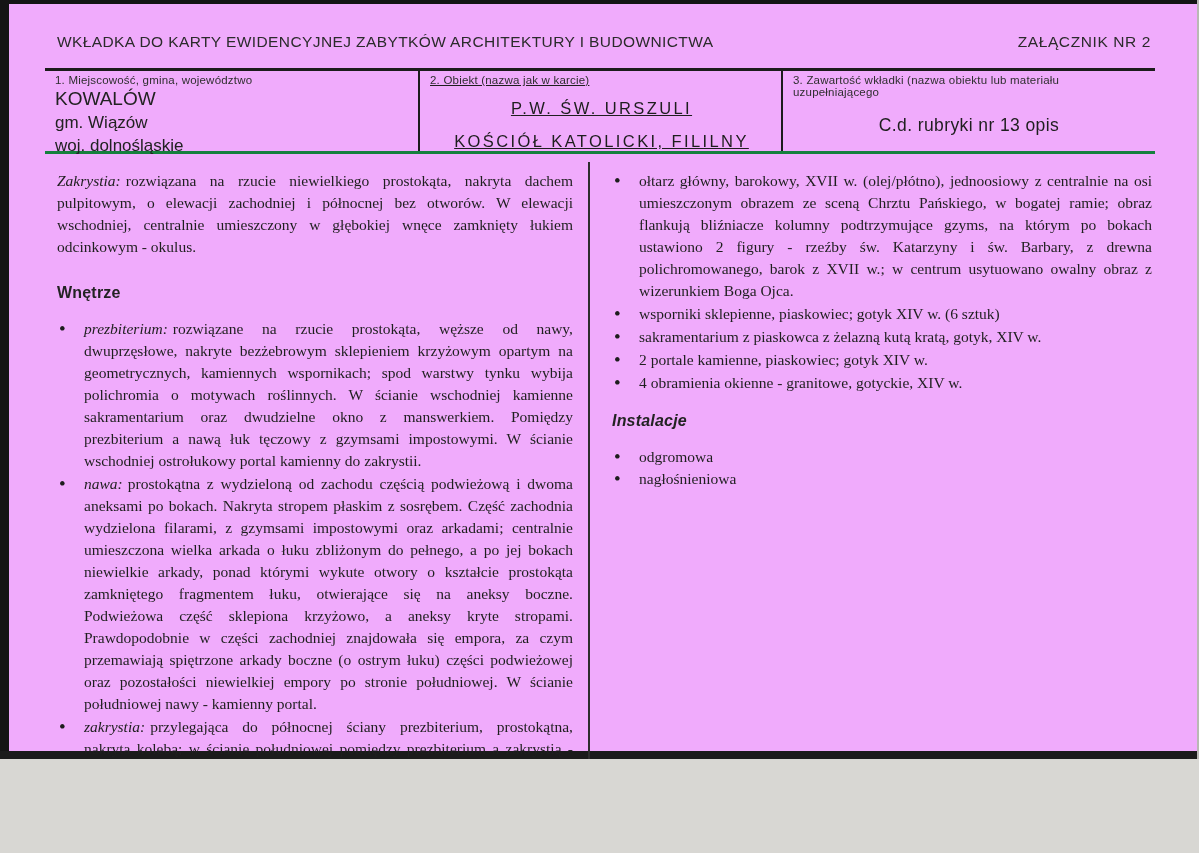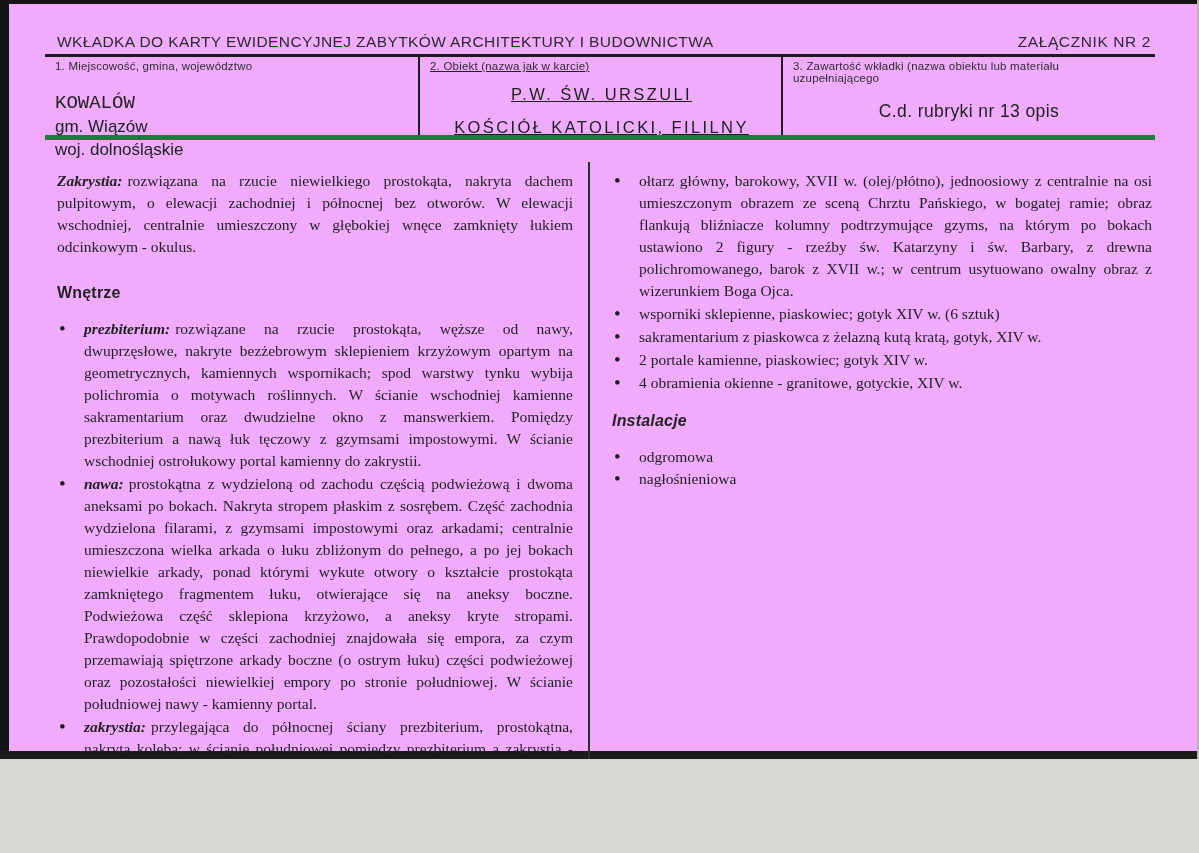--- a/index.html
+++ b/index.html
@@ -26,45 +26,45 @@
     font-size:15.5px;letter-spacing:0.4px;color:#2b2b2b;
   }
   .attachment{
     position:absolute;right:48px;top:33px;
     font-family:"Liberation Sans","DejaVu Sans",sans-serif;
     font-size:15.5px;letter-spacing:0.6px;color:#2b2b2b;
   }
 
   
   .form-table{
-    position:absolute;left:45px;top:54px;width:1110px;height:86px;
-    border-top:3px solid #1c1c1c;border-bottom:5px solid #15803d;
+    position:absolute;left:45px;top:68px;width:1110px;height:86px;
+    border-top:3px solid #1c1c1c;border-bottom:3px solid #15803d;
     display:flex;
     font-family:"Liberation Sans","DejaVu Sans",sans-serif;
     box-sizing:border-box;
   }
   .form-cell{box-sizing:border-box;position:relative;padding:3px 8px 2px 10px;}
   .cell-1{width:373px;}
   .cell-2{width:365px;border-left:2px solid #1c1c1c;border-right:2px solid #1c1c1c;text-decoration:underline;}
   .cell-3{width:370px;}
   .cell-label{font-size:11.5px;color:#2e2e2e;letter-spacing:0.2px;}
-  .cell-1 .line1{font-size:19px;margin-top:20px;color:#222;font-family:Liberation Mono, monospace;}
+  .cell-1 .line1{font-size:19px;margin-top:2px;color:#222;}
   .cell-1 .line2,.cell-1 .line3{font-size:17px;margin-top:3px;color:#222;}
   .cell-2 .big-line{font-size:16.5px;letter-spacing:2.4px;text-align:center;color:#1e1e1e;}
   .cell-2 .big-line.first{margin-top:14px;}
   .cell-2 .big-line.second{margin-top:13px;}
   .cell-3 .value{font-size:17.5px;text-align:center;margin-top:17px;letter-spacing:0.4px;color:#1e1e1e;}
 
   
   .col{position:absolute;top:170px;font-size:15.5px;line-height:22px;text-align:justify;}
   .left-col{left:57px;width:516px;}
   .right-col{left:612px;width:540px;}
   .col-divider{position:absolute;left:588px;top:162px;width:2px;height:618px;background:#2d2d2d;}
 
-  .term{font-weight:bold;font-style:italic;margin-right:5px;}
+  .term{font-weight:normal;font-style:italic;margin-right:5px;}
   p.para{margin:0 0 0 0;}
 
   h3.sec{
     font-family:"Liberation Sans","DejaVu Sans",sans-serif;
     font-size:16px;font-weight:bold;color:#232323;
     margin:24px 0 14px 0;text-align:left;letter-spacing:0.2px;
   }
   .right-col h3.sec{margin:16px 0 14px 0;font-style:italic;}
 
   ul.blt{list-style:none;margin:0;padding:0;}

